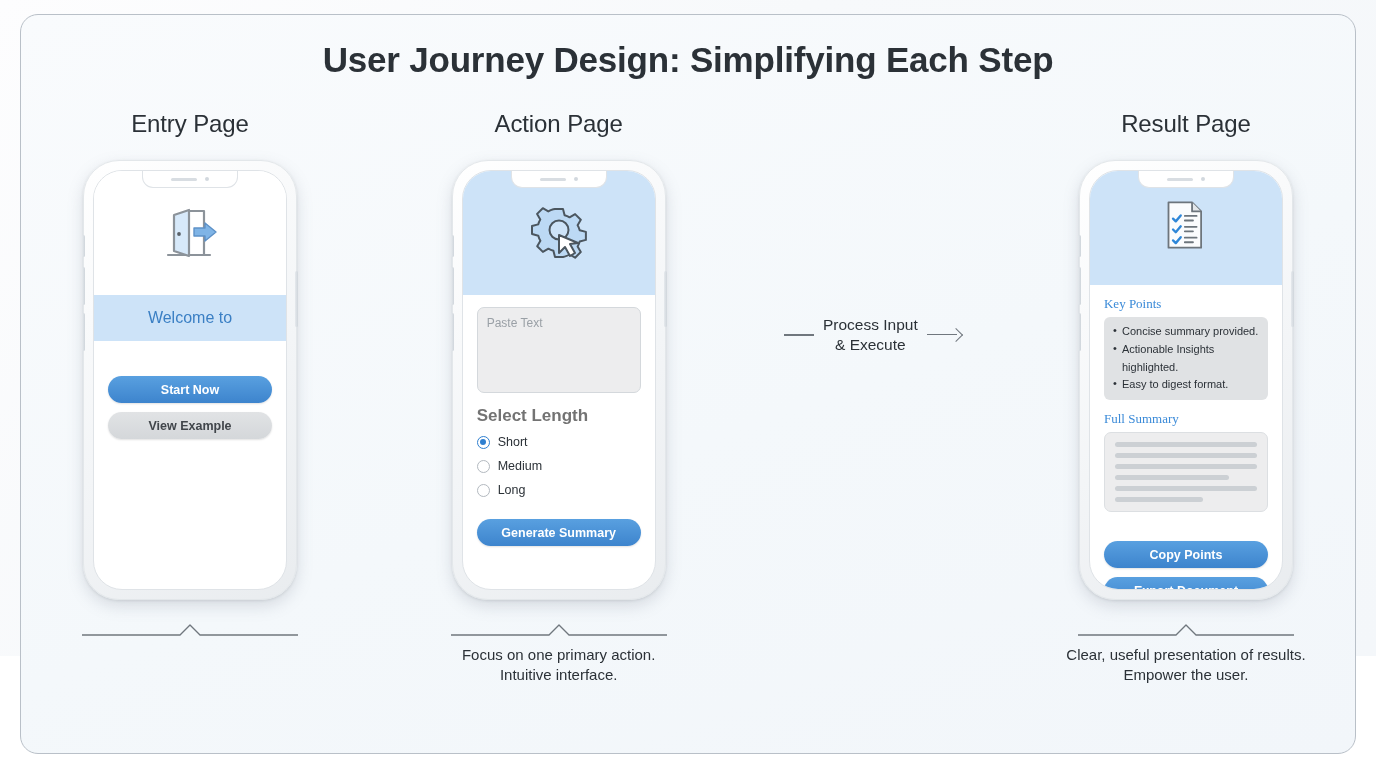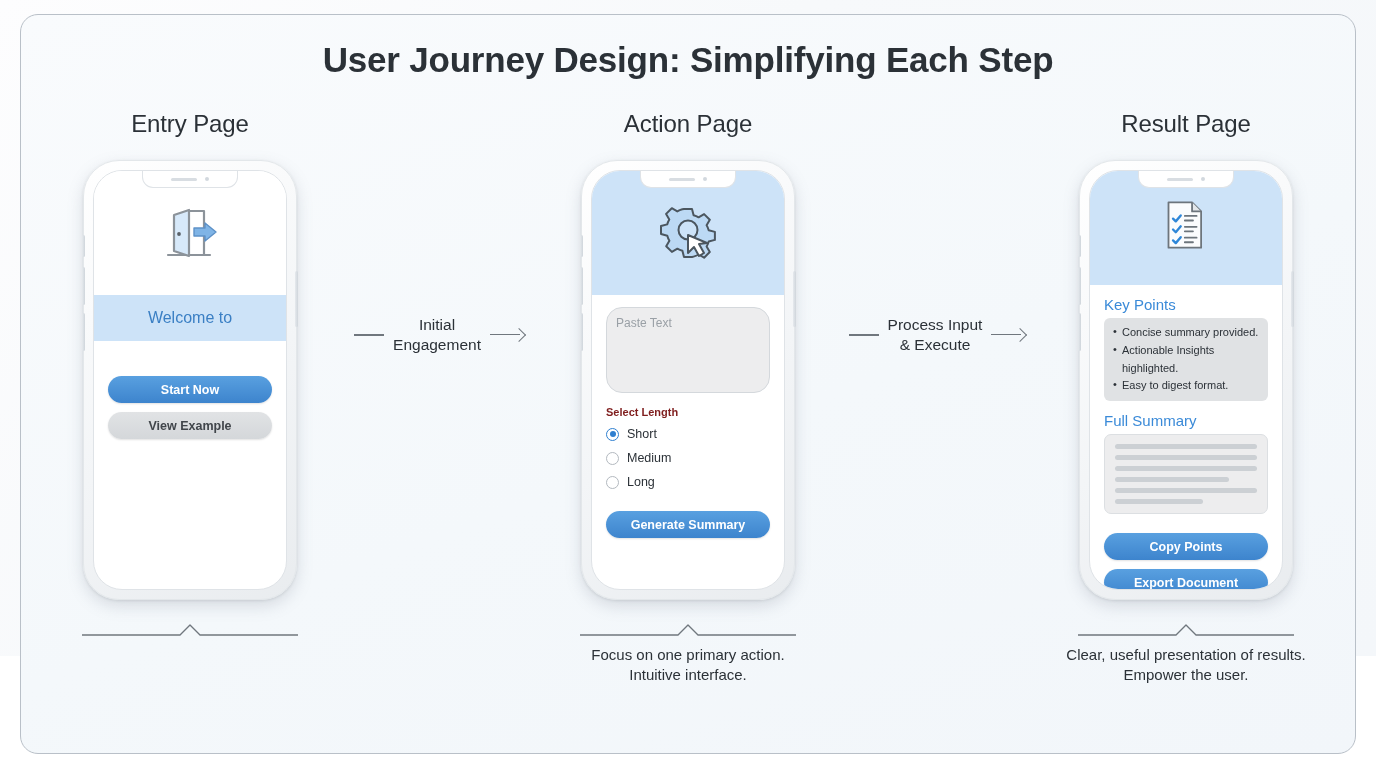--- a/index.html
+++ b/index.html
@@ -120,31 +120,31 @@
     margin-top: 9px;
     box-shadow: 0 1px 2px rgba(0,0,0,.12);
   }
   .btn.primary { background: linear-gradient(180deg,#59a0e0,#3d84cd); color: #ffffff; }
   .btn.secondary { background: linear-gradient(180deg,#e1e3e5,#d4d7da); color: #41464b; }
 
   .textarea {
     margin: 12px 14px 0 14px;
     height: 86px;
     border: 1px solid #d4d8dc;
-    border-radius: 16px;
+    border-radius: 7px;
     background: #ededee;
     padding: 8px 9px;
     font-size: 12px;
     color: #9aa0a6;
   }
   .field-label {
     margin: 13px 14px 4px 14px;
-    font-size: 11px;
+    font-size: 17px;
     font-weight: bold;
-    color: #7f1d1d;
+    color: #737373;
   }
   .radio-row {
     display: flex; align-items: center;
     gap: 8px;
     margin: 0 14px;
     height: 24px;
     font-size: 12.5px;
     color: #2b3137;
   }
   .radio {
@@ -154,22 +154,23 @@
     display: flex; align-items: center; justify-content: center;
   }
   .radio.on { border-color: #2f7fd0; }
   .radio.on::after {
     content: ""; width: 6px; height: 6px; border-radius: 50%;
     background: #2f7fd0;
   }
 
   .sect-head {
     margin: 11px 14px 5px 14px;
-    font-size: 15px;
+    font-size: 13px;
     color: #3a8ad8;
+    font-family: Liberation Serif, serif;
   }
   .keybox {
     margin: 0 14px;
     background: #e0e2e4;
     border-radius: 6px;
     padding: 6px 9px;
   }
   .keybox li {
     list-style: none;
     font-size: 11px;
@@ -286,28 +287,20 @@
         </div>
       </div>
 
       <div class="caption-wrap">
         <svg class="brace" viewBox="0 0 220 17">
           <path d="M2 13 H100 L110 3 L120 13 H218" fill="none" stroke="#70777e" stroke-width="1.4" stroke-linejoin="round"></path>
         </svg>
       </div>
     </div>
 
-    <div class="connector">
-      <div class="conn-row">
-        <span class="conn-line"></span>
-        <span class="conn-label">Initial
-Engagement</span>
-        <span class="conn-arrow"></span>
-      </div>
-    </div>
 
     <div class="col">
       <div class="col-title">Action Page</div>
 
       <div class="phone">
         <span class="side-btn sb1"></span>
         <span class="side-btn sb2"></span>
         <span class="side-btn sb3"></span>
         <span class="side-btn right"></span>
 
@@ -411,21 +404,21 @@
           <div class="sect-head">Full Summary</div>
           <div class="sumbox">
             <span class="sumline" style="width:100%"></span>
             <span class="sumline" style="width:100%"></span>
             <span class="sumline" style="width:100%"></span>
             <span class="sumline" style="width:80%"></span>
             <span class="sumline" style="width:100%"></span>
             <span class="sumline" style="width:62%"></span>
           </div>
 
-          <div class="body-pad" style="padding-top:10px;">
+          <div class="body-pad" style="padding-top:20px;">
             <div class="btn primary">Copy Points</div>
             <div class="btn primary">Export Document</div>
           </div>
         </div>
       </div>
 
       <div class="caption-wrap">
         <svg class="brace" viewBox="0 0 220 17">
           <path d="M2 13 H100 L110 3 L120 13 H218" fill="none" stroke="#70777e" stroke-width="1.4" stroke-linejoin="round"></path>
         </svg>

